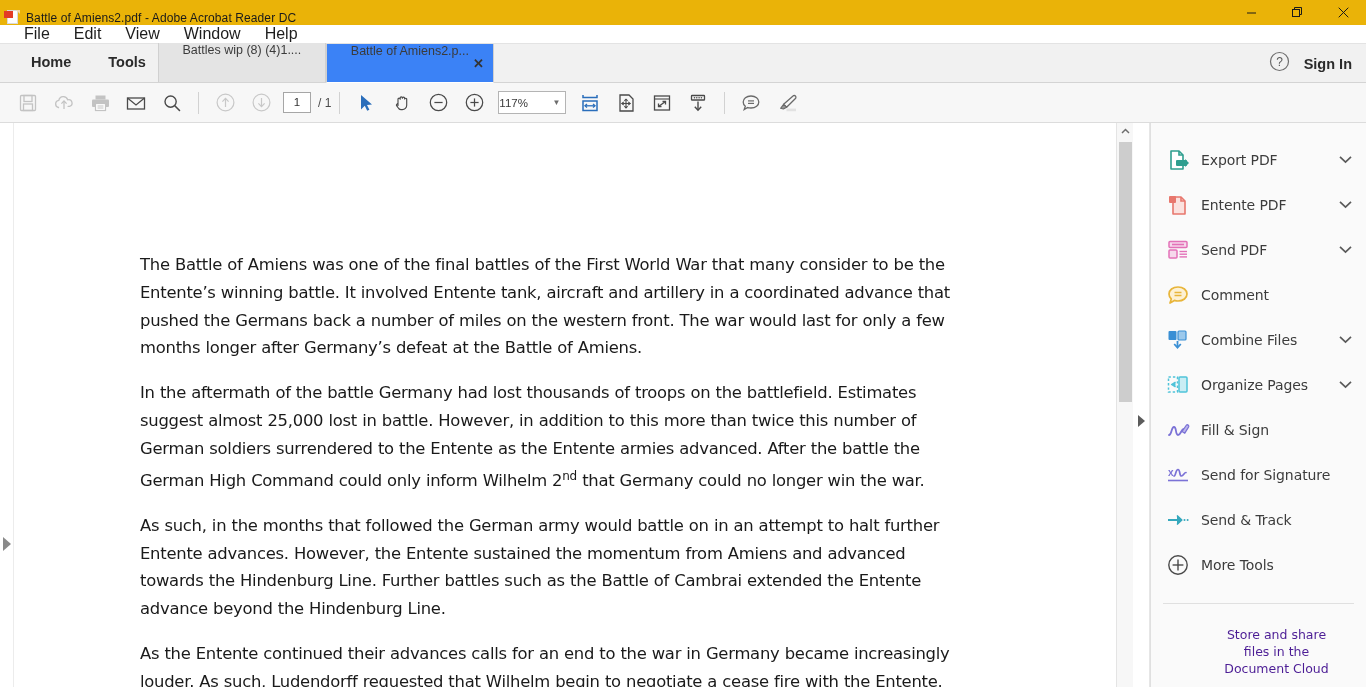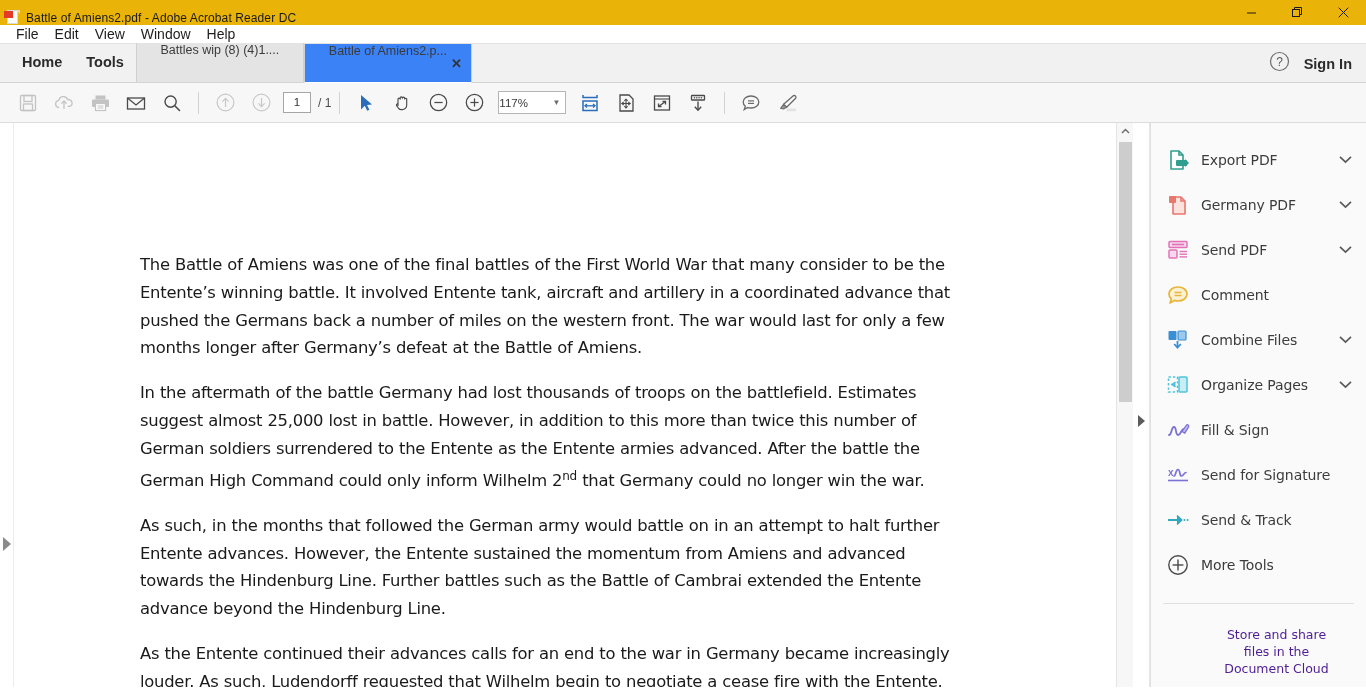--- a/index.html
+++ b/index.html
@@ -36,31 +36,31 @@
     width: 46px; height: 25px; display: flex; align-items: center; justify-content: center;
     color: #1a1a1a;
   }
 
   
   #menubar {
     height: 19px; background: #ffffff; display: flex; align-items: center;
     padding-left: 8px; border-bottom: 1px solid #e3e3e3;
   }
   #menubar .mi {
-    font-size: 14px; color: #1d1d1d; padding: 1px 8px; white-space: nowrap;
+    font-size: 16px; color: #1d1d1d; padding: 1px 8px; white-space: nowrap; margin-left: 8px;
   }
 
   
   #tabrow {
     height: 39px; background: #f1f1f1;
     display: flex; align-items: flex-end; position: relative;
     border-bottom: 1px solid #d4d4d4;
   }
   .hometools {
-    display: flex; align-items: flex-start; height: 39px; padding-left: 10px;
+    display: flex; align-items: flex-start; height: 39px; padding-left: 19px; gap: 13px;
   }
   .hometools .ht {
     font-size: 14.5px; font-weight: bold; color: #2b2b2b;
     padding: 0 12px; line-height: 39px;
   }
   .doctab {
     height: 39px; min-width: 168px; max-width: 168px;
     background: #e4e4e4;
     border-left: 1px solid #d0d0d0; border-right: 1px solid #d0d0d0;
     display: flex; justify-content: center;
@@ -459,21 +459,21 @@
     </div>
 
     <div class="rtool">
       <span class="ricon">
         <svg width="24" height="24" viewBox="0 0 24 24">
           <path d="M7 4 h8 l4 4 v13 h-12 z" fill="#fbe2df" stroke="#e8776d" stroke-width="1.6" stroke-linejoin="round"></path>
           <polyline points="15,4 15,8 19,8" fill="none" stroke="#e8776d" stroke-width="1.6"></polyline>
           <rect x="3" y="3" width="7" height="7" rx="1" fill="#e8776d"></rect>
         </svg>
       </span>
-      <span class="rlabel">Germany PDF</span>
+      <span class="rlabel">Entente PDF</span>
       <span class="rchev">
         <svg width="13" height="9" viewBox="0 0 13 9">
             <polyline points="1,1.8 6.5,7 12,1.8" fill="none" stroke="#5a5a5a" stroke-width="1.7"></polyline>
           </svg>
       </span>
     </div>
 
     <div class="rtool">
       <span class="ricon">
         <svg width="24" height="24" viewBox="0 0 24 24">

